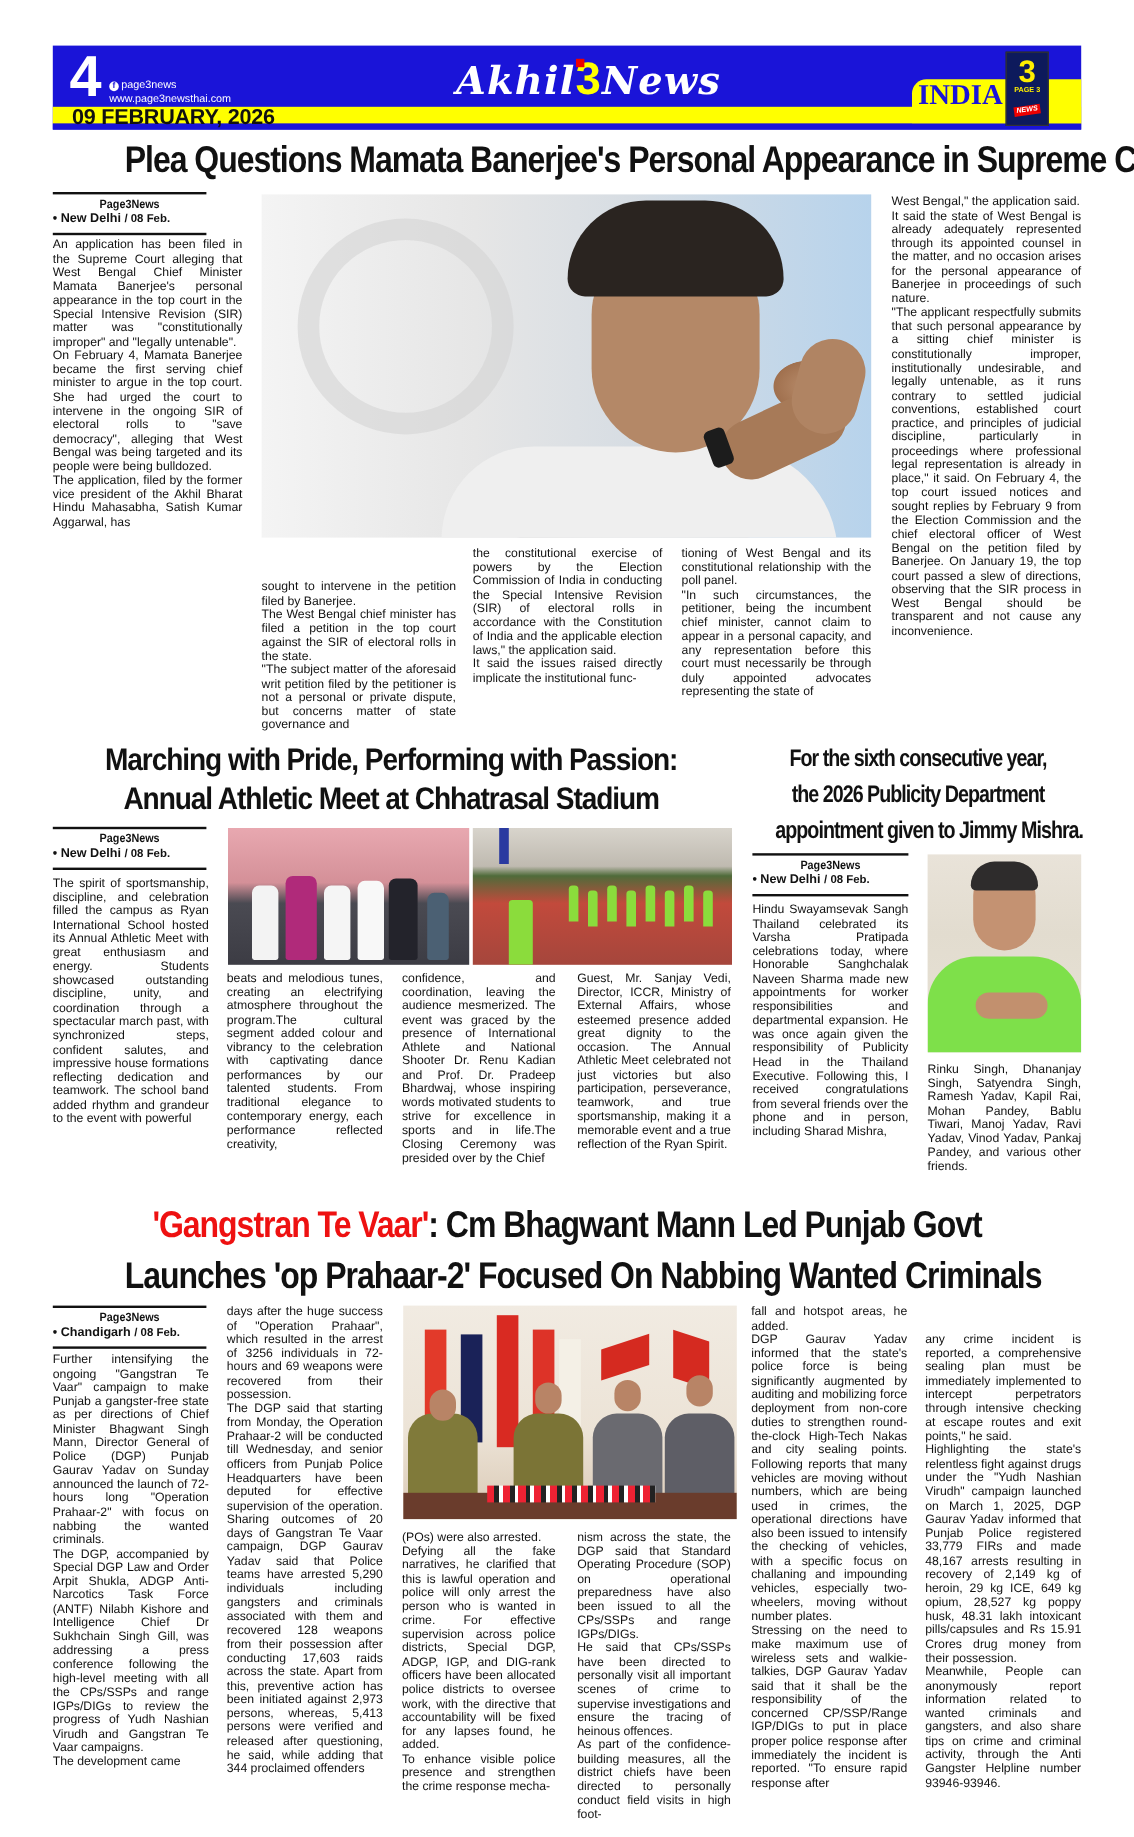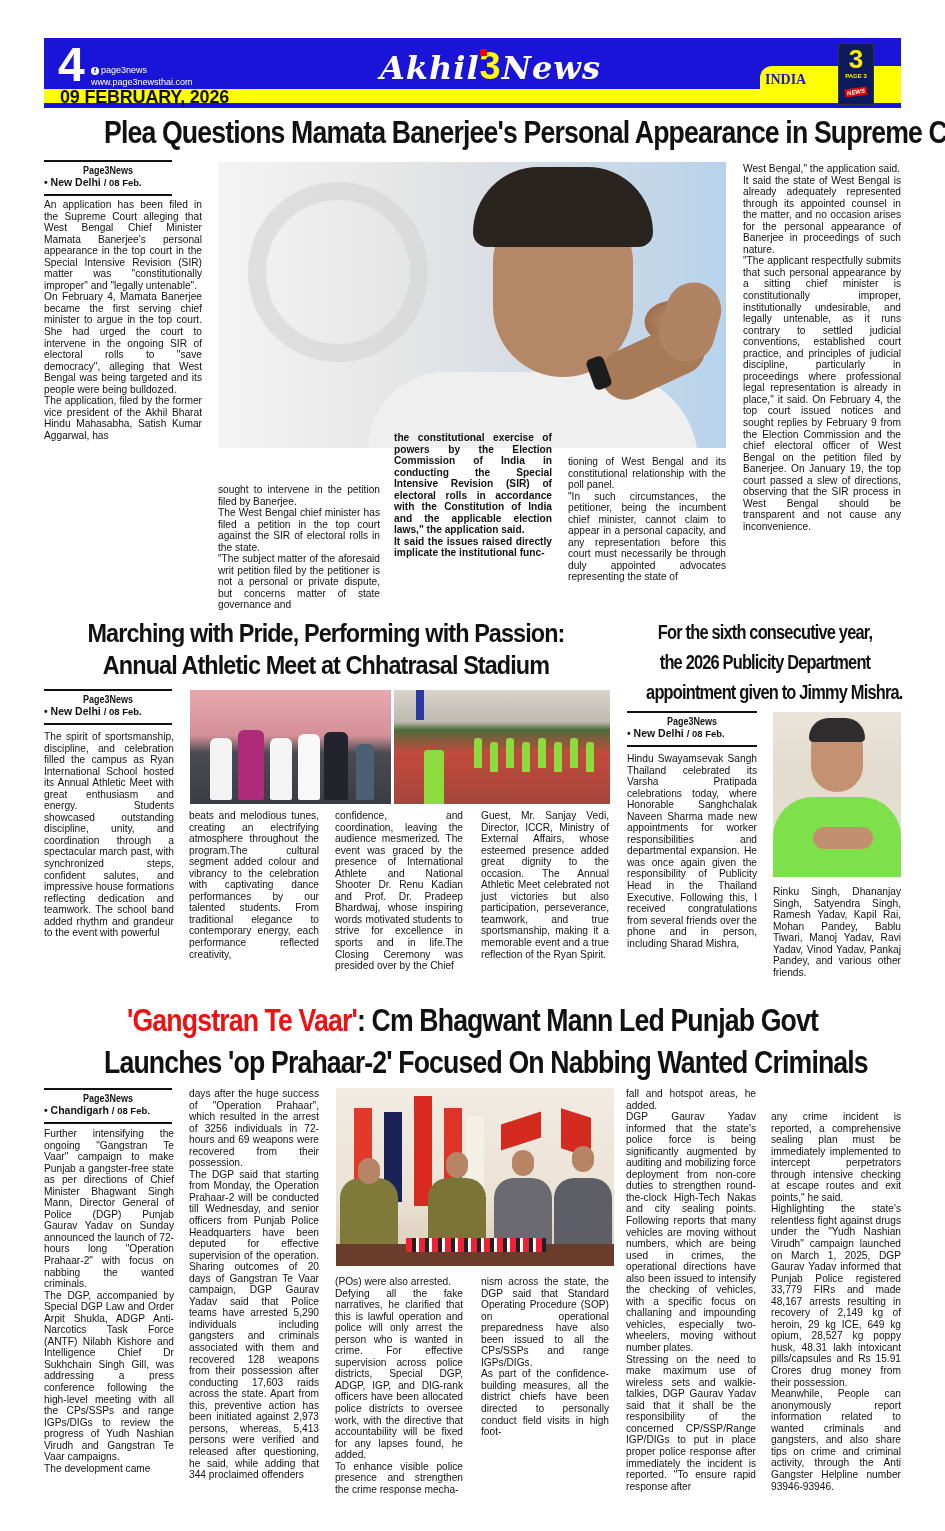--- a/index.html
+++ b/index.html
@@ -13,21 +13,21 @@
   .mast-yellow-bar { left: 44px; top: 89px; width: 857px; height: 14px; background: #ffff00; }
   .mast-yellow-right { left: 760px; top: 66px; width: 141px; height: 37px; background: #ffff00; border-top-left-radius: 12px; }
   .mast-bottom-line { left: 44px; top: 103px; width: 857px; height: 5px; background: #1a14d8; }
   .page-num { left: 58px; top: 40px; font-size: 48px; font-weight: bold; color: #fff; line-height: 50px; font-family: "Liberation Sans", sans-serif; }
   .social { left: 91px; top: 64px; font-size: 9px; color: #fff; line-height: 12px; }
   .social .fb { display: inline-block; width: 8px; height: 8px; border-radius: 50%; background:#fff; color:#1a14d8; font-size:7px; text-align:center; line-height:8px; font-weight:bold; margin-right:2px; }
   .date { left: 60px; top: 90px; font-size: 18px; font-weight: bold; color: #111; line-height: 14px; letter-spacing: -0.2px; }
   .logo { left: 380px; top: 46px; font-family: "DejaVu Serif", serif; font-size: 32px; font-weight: bold; font-style: italic; color: #fff; line-height: 40px; letter-spacing: 1px; }
   .logo .three { color: #ffff00; font-family: "Liberation Sans", sans-serif; font-style: normal; font-size: 38px; position: relative; }
   .logo .three::before { content: ""; position: absolute; left: 0; top: 4px; width: 7px; height: 7px; background: #e00; }
-  .india { left: 765px; top: 68px; font-family: "Liberation Serif", serif; font-size: 14px; font-weight: bold; color: #1a14d8; line-height: 24px; }
+  .india { left: 765px; top: 68px; font-family: "Liberation Serif", serif; font-size: 24px; font-weight: bold; color: #1a14d8; line-height: 24px; }
   .badge { left: 838px; top: 43px; width: 36px; height: 62px; background: #0d1a5c; border: 1px solid #333; text-align: center; }
   .badge .b3 { display:block; color:#ffef00; font-size:26px; font-weight:bold; line-height:26px; margin-top:2px; }
   .badge .bp { display:block; color:#ffef00; font-size:6px; font-weight:bold; line-height:8px; }
   .badge .bn { display:inline-block; color:#fff; background:#e00; font-size:6px; font-weight:bold; font-style:italic; line-height:8px; padding:0 2px; margin-top:3px; transform: rotate(-8deg); }
 
   
   .h1 { font-family: "Liberation Sans", sans-serif; font-weight: bold; color: #111; text-align: center; letter-spacing: -1px; transform-origin: left top; white-space: nowrap; }
   .h-main { left: 44px; top: 113px; width: 857px; font-size: 31px; line-height: 40px; transform: scaleX(0.86); transform-origin: center top; }
   .h-athletic { left: 44px; top: 617px; width: 564px; font-size: 26px; line-height: 32px; transform: scaleX(0.9); transform-origin: center top; }
   .h-jimmy { left: 620px; top: 617px; width: 290px; font-size: 20px; line-height: 30px; transform: scaleX(0.82); transform-origin: center top; }
@@ -124,21 +124,21 @@
   <div class="arm"></div>
   <div class="watch"></div>
   <div class="hand"></div>
 </div>
 
 <div class="abs col" style="left:218px; top:456px; width:162px;margin-top:28px;">
   <p>sought to intervene in the petition filed by Banerjee.</p>
   <p>The West Bengal chief minister has filed a petition in the top court against the SIR of electoral rolls in the state.</p>
   <p>"The subject matter of the aforesaid writ petition filed by the petitioner is not a personal or private dispute, but concerns matter of state governance and</p>
 </div>
-<div class="abs col" style="left:394px; top:432px; width:158px;font-weight:bold;">
+<div class="abs col" style="left:394px; top:456px; width:158px;">
   <p>the constitutional exercise of powers by the Election Commission of India in conducting the Special Intensive Revision (SIR) of electoral rolls in accordance with the Constitution of India and the applicable election laws," the application said.</p>
   <p>It said the issues raised directly implicate the institutional func-</p>
 </div>
 <div class="abs col" style="left:568px; top:456px; width:158px;">
   <p>tioning of West Bengal and its constitutional relationship with the poll panel.</p>
   <p>"In such circumstances, the petitioner, being the incumbent chief minister, cannot claim to appear in a personal capacity, and any representation before this court must necessarily be through duly appointed advocates representing the state of</p>
 </div>
 <div class="abs col" style="left:743px; top:163px; width:158px;">
   <p>West Bengal," the application said.</p>
   <p>It said the state of West Bengal is already adequately represented through its appointed counsel in the matter, and no occasion arises for the personal appearance of Banerjee in proceedings of such nature.</p>
@@ -257,20 +257,21 @@
   <div class="mics"></div>
 </div>
 
 <div class="abs col" style="left:335px; top:1276px; width:128px;">
   <p>(POs) were also arrested.</p>
   <p>Defying all the fake narratives, he clarified that this is lawful operation and police will only arrest the person who is wanted in crime. For effective supervision across police districts, Special DGP, ADGP, IGP, and DIG-rank officers have been allocated police districts to oversee work, with the directive that accountability will be fixed for any lapses found, he added.</p>
   <p>To enhance visible police presence and strengthen the crime response mecha-</p>
 </div>
 <div class="abs col" style="left:481px; top:1276px; width:128px;">
   <p>nism across the state, the DGP said that Standard Operating Procedure (SOP) on operational preparedness have also been issued to all the CPs/SSPs and range IGPs/DIGs.</p>
+  <p>He said that CPs/SSPs have been directed to personally visit all important scenes of crime to supervise investigations and ensure the tracing of heinous offences.</p>
   <p>As part of the confidence-building measures, all the district chiefs have been directed to personally conduct field visits in high foot-</p>
 </div>
 <div class="abs col" style="left:626px; top:1088px; width:130px;">
   <p>fall and hotspot areas, he added.</p>
   <p>DGP Gaurav Yadav informed that the state's police force is being significantly augmented by auditing and mobilizing force deployment from non-core duties to strengthen round-the-clock High-Tech Nakas and city sealing points. Following reports that many vehicles are moving without numbers, which are being used in crimes, the operational directions have also been issued to intensify the checking of vehicles, with a specific focus on challaning and impounding vehicles, especially two-wheelers, moving without number plates.</p>
   <p>Stressing on the need to make maximum use of wireless sets and walkie-talkies, DGP Gaurav Yadav said that it shall be the responsibility of the concerned CP/SSP/Range IGP/DIGs to put in place proper police response after immediately the incident is reported. "To ensure rapid response after</p>
 </div>
 <div class="abs col" style="left:771px; top:1088px; width:130px;margin-top:23px;">
   <p>any crime incident is reported, a comprehensive sealing plan must be immediately implemented to intercept perpetrators through intensive checking at escape routes and exit points," he said.</p>
   <p>Highlighting the state's relentless fight against drugs under the "Yudh Nashian Virudh" campaign launched on March 1, 2025, DGP Gaurav Yadav informed that Punjab Police registered 33,779 FIRs and made 48,167 arrests resulting in recovery of 2,149 kg of heroin, 29 kg ICE, 649 kg opium, 28,527 kg poppy husk, 48.31 lakh intoxicant pills/capsules and Rs 15.91 Crores drug money from their possession.</p>

